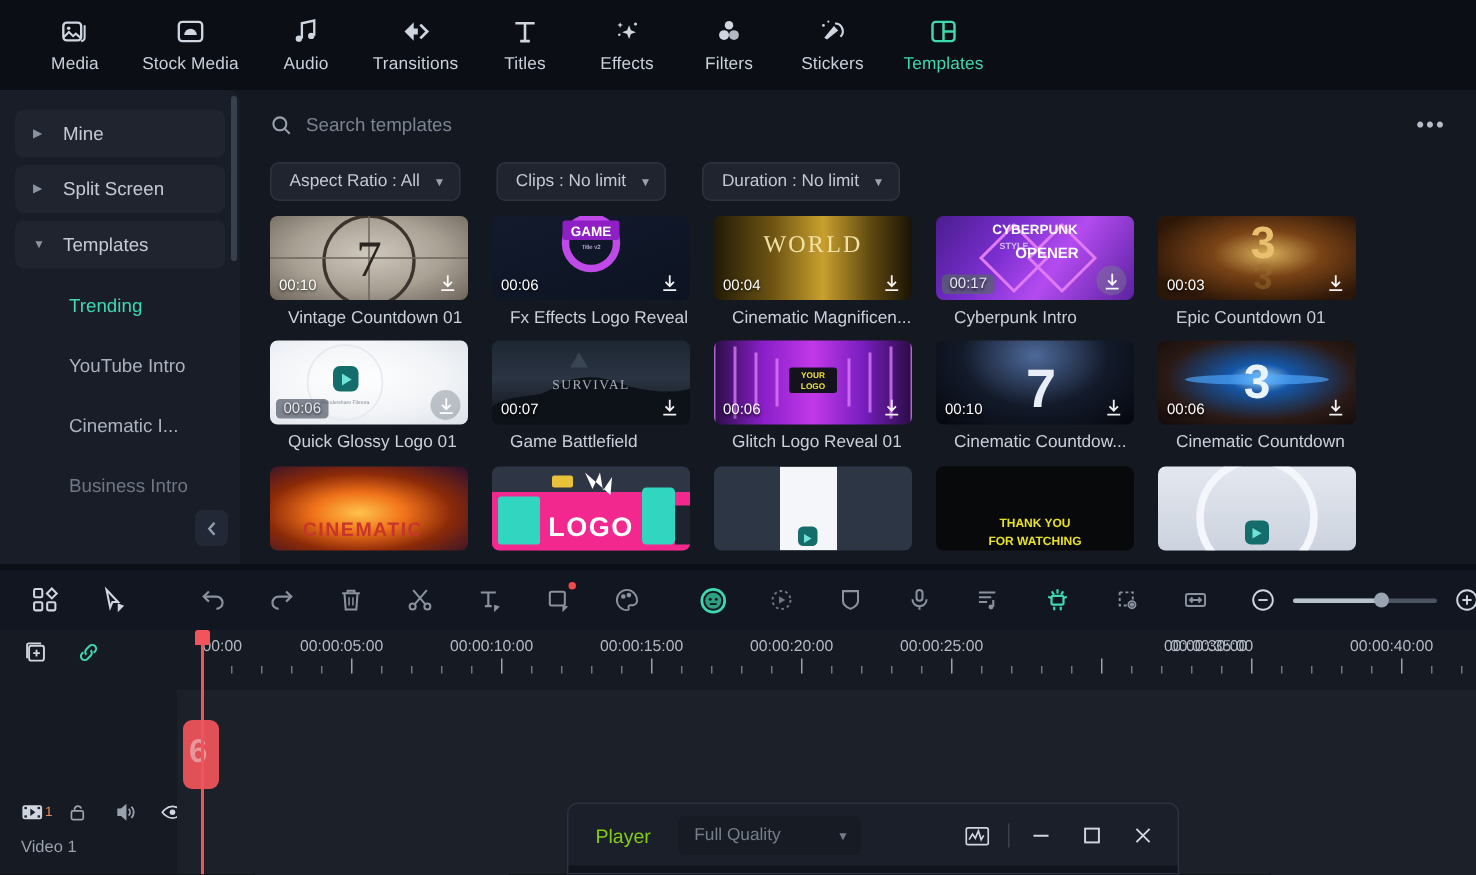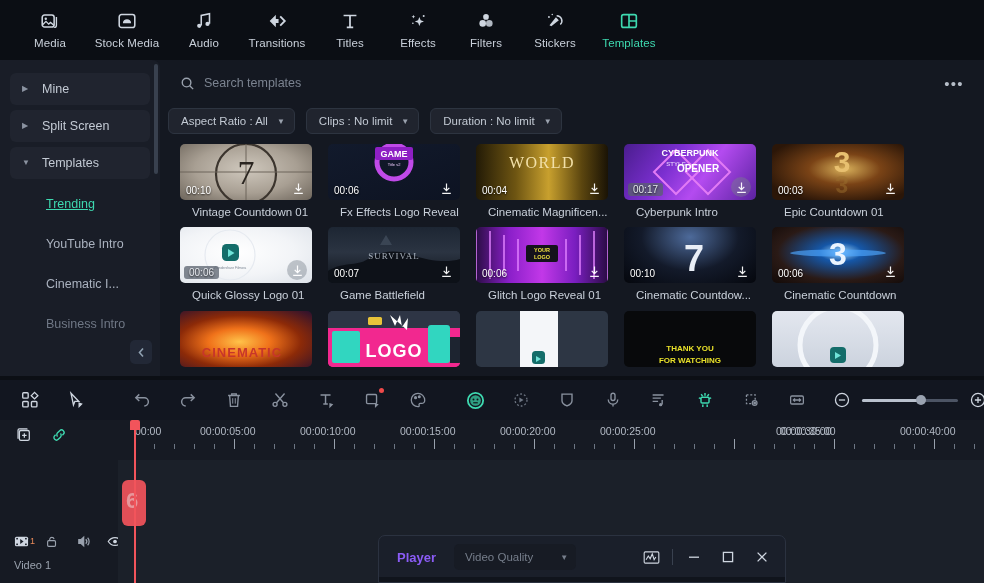--- a/index.html
+++ b/index.html
@@ -48,21 +48,21 @@
     display: flex; align-items: center; padding-left: 12px;
     background: #20242f; cursor: pointer; font-size: 12.5px; color: #c3cad4;
   }
   .side-group .caret {
     width: 10px; margin-right: 10px; font-size: 8px; color: #8b93a1; line-height: 1;
   }
   .side-sub {
     height: 40px; display: flex; align-items: center; padding-left: 46px;
     font-size: 12.5px; color: #aab2bf; cursor: pointer;
   }
-  .side-sub.sel { color: #3ed9b0; text-decoration: underline; }
+  .side-sub.sel { color: #3ed9b0; }
   .side-sub.dim { color: #6f7785; }
   .sb-track {
     position: absolute; right: 2px; top: 4px; width: 4px; height: 110px;
     background: #39414f; border-radius: 2px;
   }
   .collapse-btn {
     position: absolute; right: 8px; bottom: 12px; width: 22px; height: 24px;
     background: #222836; border-radius: 5px; display: flex;
     align-items: center; justify-content: center; cursor: pointer;
     color: #8fa0b0; font-size: 11px;
@@ -84,21 +84,21 @@
     flex: 1; background: transparent; border: 0; outline: 0;
     color: #cdd4de; font-size: 12.5px; font-family: inherit;
   }
   .search-in::placeholder { color: #7b8390; }
   .dots {
     width: 24px; height: 24px; display: flex; align-items: center;
     justify-content: center; color: #b5bcc7; font-size: 15px;
     letter-spacing: 1.3px; cursor: pointer; margin-left: 8px;
   }
   .filters {
-    position: absolute; left: 8px; top: 48px; display: flex; gap: 11px; justify-content: space-between;
+    position: absolute; left: 20px; top: 48px; display: flex; gap: 24px; justify-content: space-between;
   }
   .chip {
     height: 26px; padding: 0 9px 0 12px; border-radius: 6px;
     background: #20242e; border: 1px solid #2d3440;
     display: flex; align-items: center; gap: 9px;
     font-size: 11.5px; color: #c2c9d3; cursor: pointer;
   }
   .chip .cv { font-size: 8px; color: #9aa2ae; }
 
   .grid {
@@ -225,21 +225,21 @@
     color: #f9a2a6; font-weight: 700;
   }
 
   
   .player {
     position: absolute; left: 378px; top: 535px; width: 408px; height: 48px;
     background: #1a1f2a; border: 1px solid #2b3240;
     border-radius: 7px 7px 0 0; z-index: 60;
   }
   .player-bar { height: 42px; display: flex; align-items: center; padding: 0 6px 0 18px; }
-  .player-title { font-size: 13px; color: #8b5cf6; font-weight: 700; }
+  .player-title { font-size: 13px; color: #84cc16; font-weight: 400; }
   .quality {
     margin-left: 18px; width: 122px; height: 26px; border-radius: 5px;
     background: #171b24; display: flex; align-items: center;
     padding: 0 8px 0 11px; font-size: 11.5px; color: #767e8b; cursor: pointer;
   }
   .quality .cv { margin-left: auto; font-size: 8px; }
   .pw-right { margin-left: auto; display: flex; align-items: center; }
   .pw-btn {
     width: 34px; height: 30px; display: flex; align-items: center;
     justify-content: center; cursor: pointer; color: #cfd6e0;
@@ -910,21 +910,21 @@
     <div class="playhead">
       <span class="playhead-cap"></span>
     </div>
 
   </div>
 
   <div class="player">
     <div class="player-bar">
       <span class="player-title">Player</span>
       <span class="quality">
-        <span>Video Quality</span>
+        <span>Full Quality</span>
         <span class="cv">▼</span>
       </span>
       <span class="pw-right">
         <span class="pw-btn">
           <svg width="17" height="15" viewBox="0 0 18 16" fill="none" stroke="#cfd6e0" stroke-width="1.2">
             <rect x="1.2" y="2" width="15.6" height="12" rx="1.2"></rect>
             <path d="M3.2 10.4l2.4-4 2 3 2.2-5.2 2 6.2 1.8-3"></path>
           </svg>
         </span>
         <span class="pw-sep"></span>

